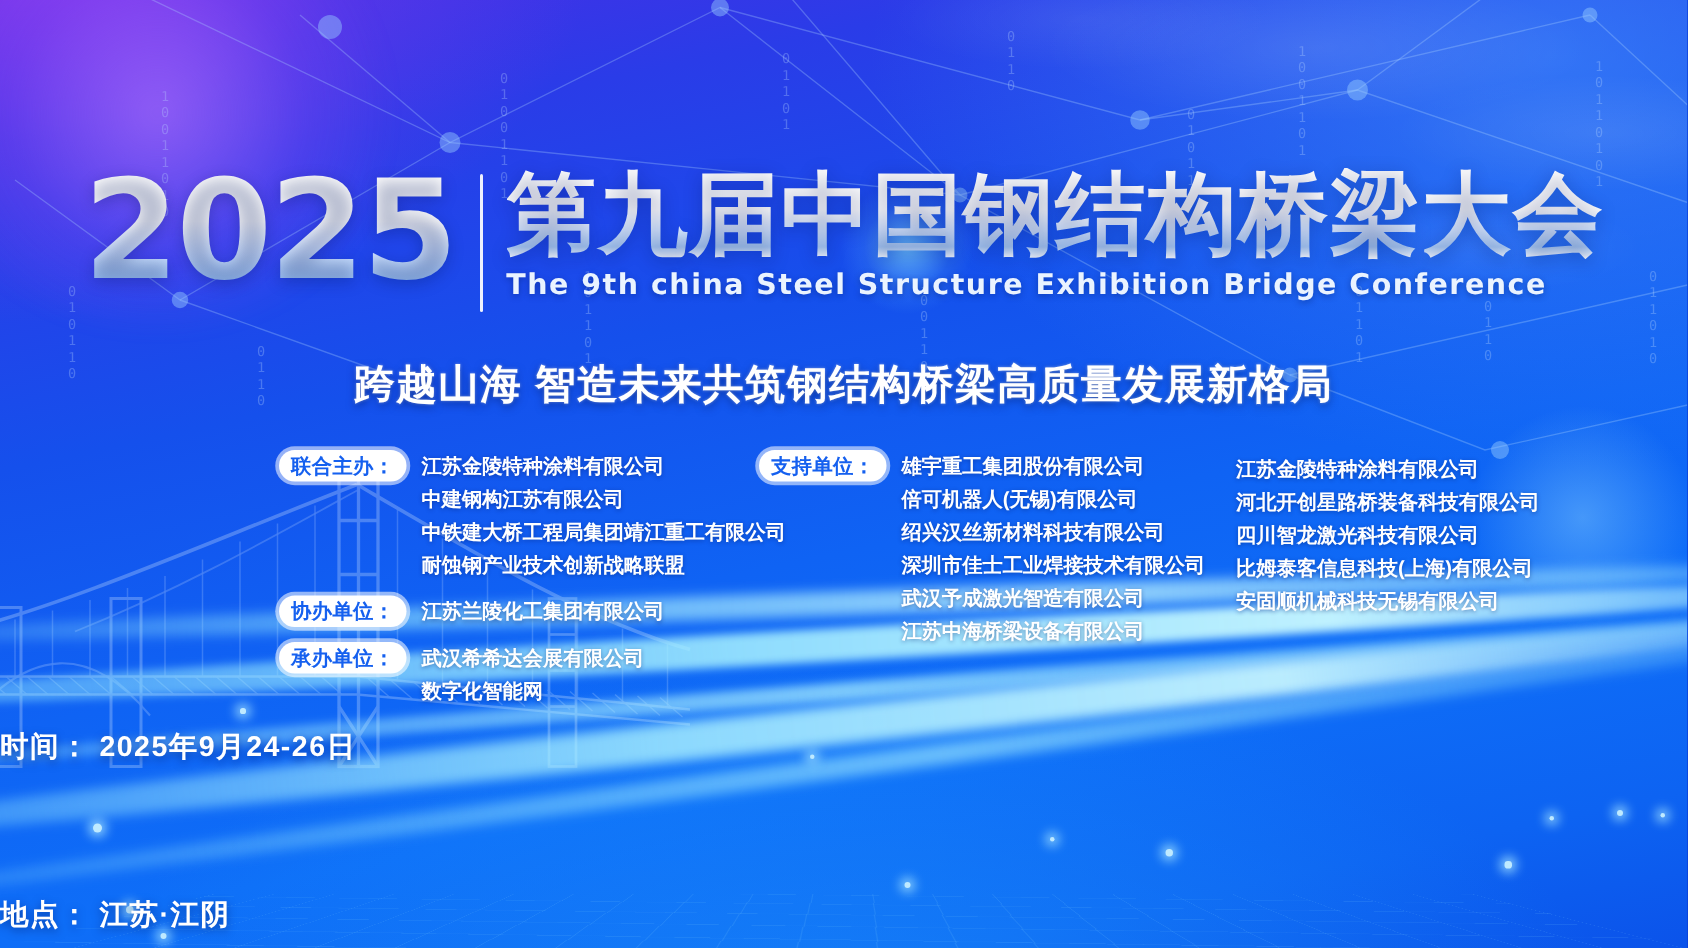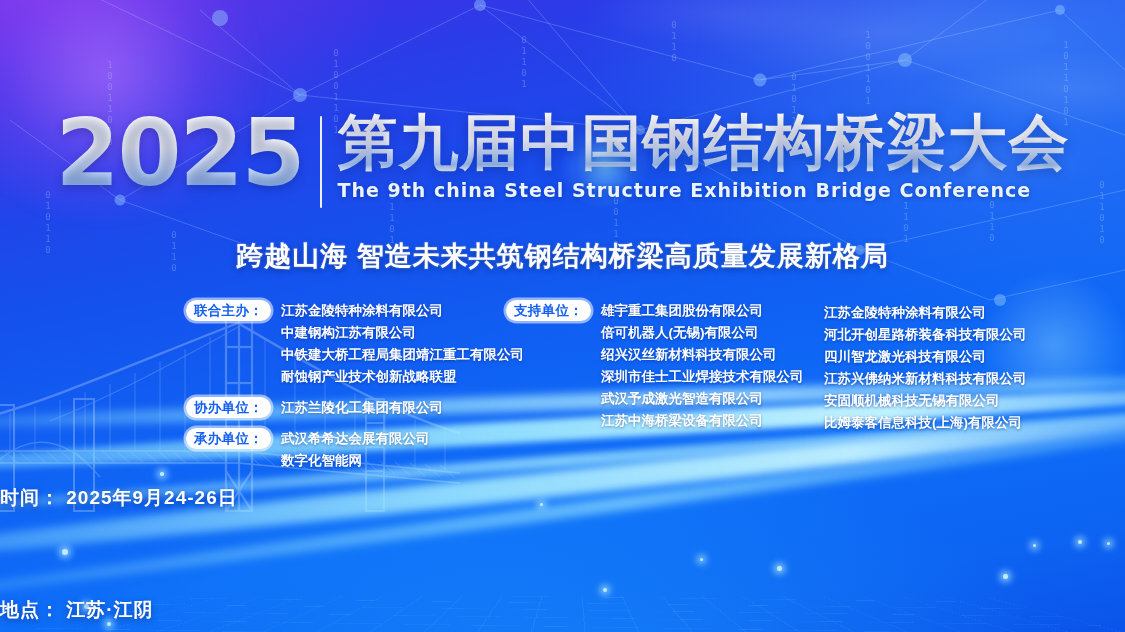--- a/index.html
+++ b/index.html
@@ -330,23 +330,22 @@
           <div class="entry">武汉予成激光智造有限公司</div>
           <div class="entry">江苏中海桥梁设备有限公司</div>
         </div>
       </div>
     </div>
 
     <div class="col col-right">
       <div class="entry">江苏金陵特种涂料有限公司</div>
       <div class="entry">河北开创星路桥装备科技有限公司</div>
       <div class="entry">四川智龙激光科技有限公司</div>
-      <div class="entry">江苏兴佛纳米新材料科技有限公司</div>
+      <div class="entry">比姆泰客信息科技(上海)有限公司</div>
       <div class="entry">安固顺机械科技无锡有限公司</div>
-      <div class="entry">比姆泰客信息科技(上海)有限公司</div>
     </div>
 
   </div>
 
   <div class="footer">
     <span>时间： 2025年9月24-26日</span>
     <span>地点： 江苏·江阴</span>
   </div>
 
 </div>

